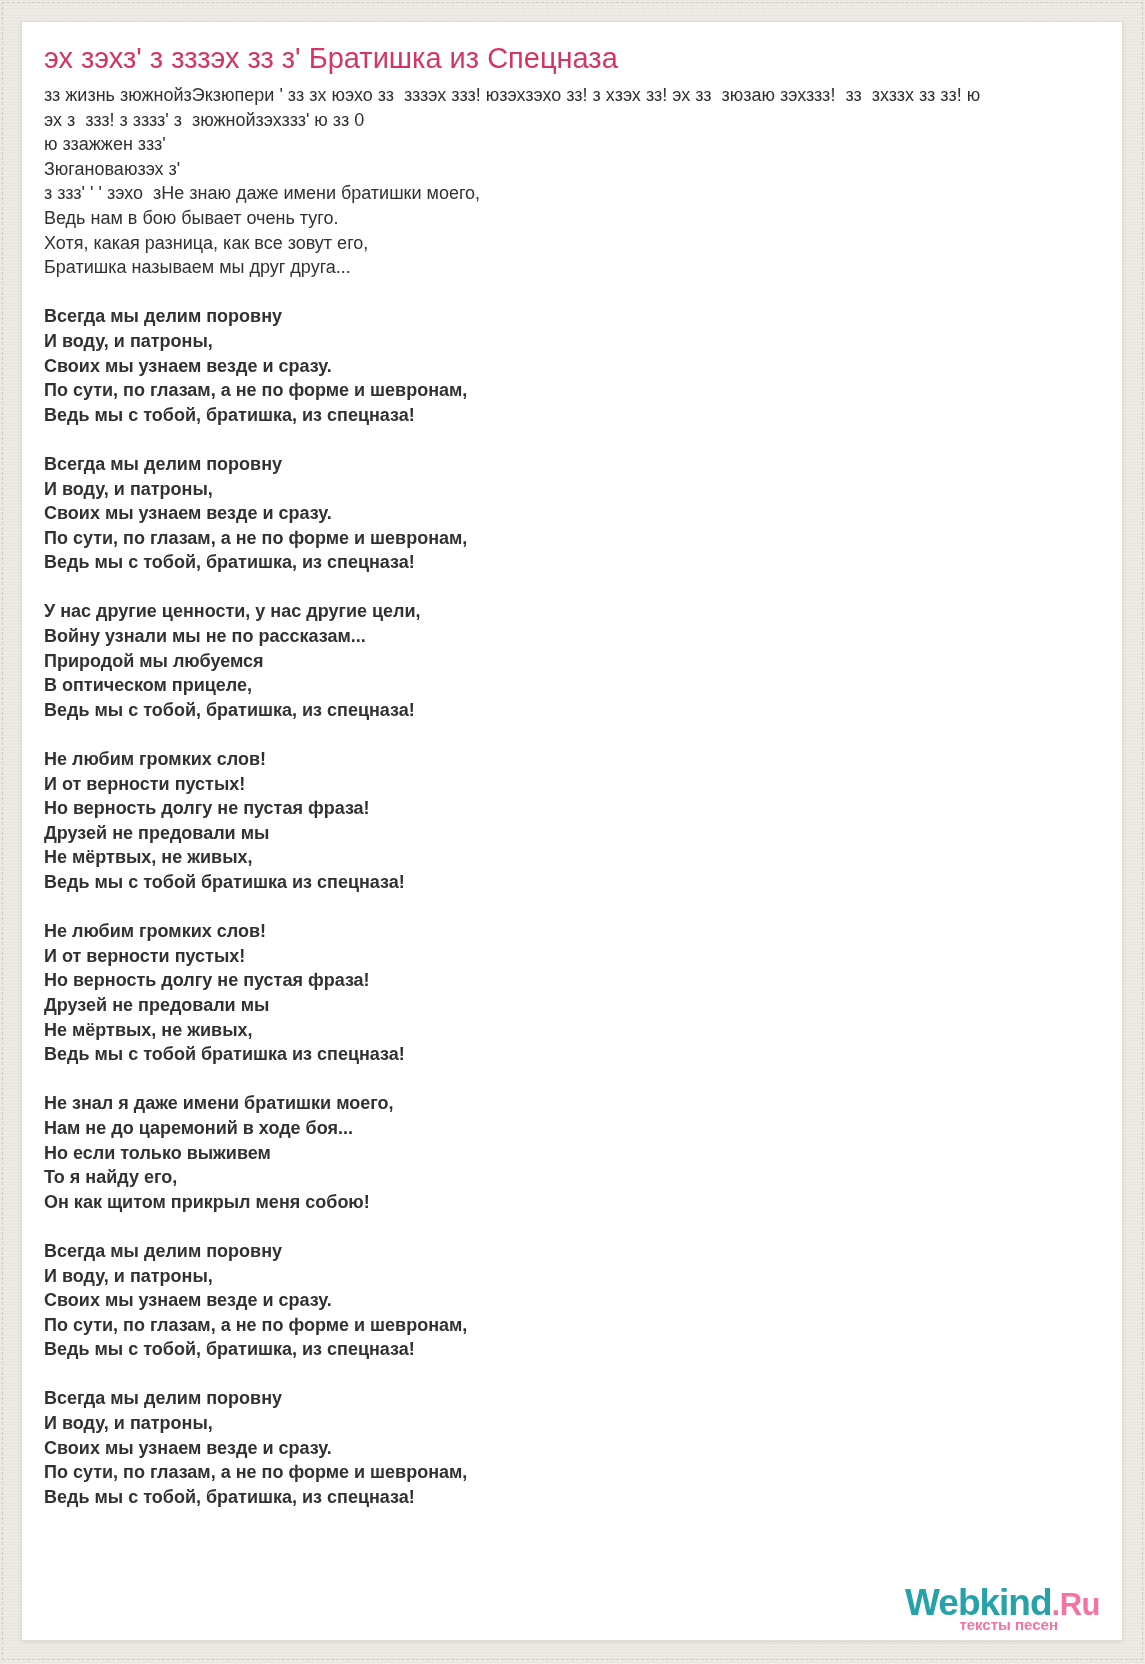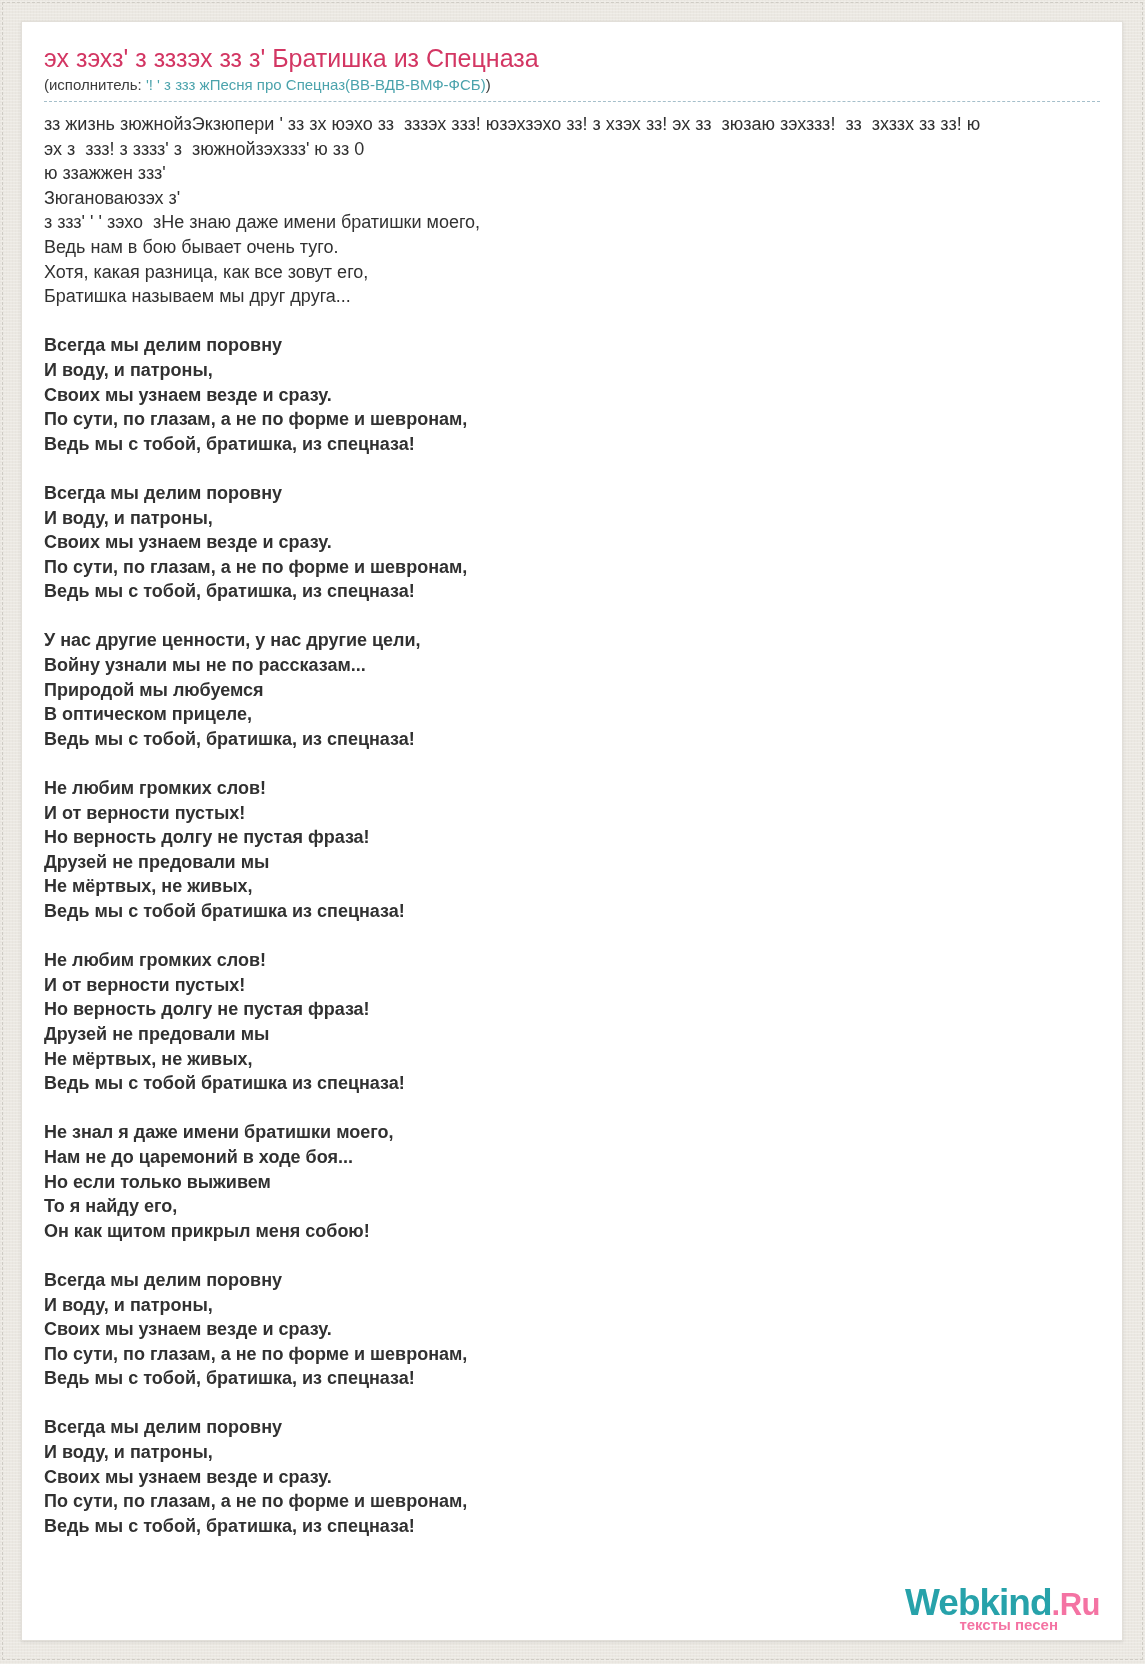--- a/index.html
+++ b/index.html
@@ -33,21 +33,21 @@
     border: 1px solid #e2dfd9;
     box-sizing: border-box;
     box-shadow: 0 1px 3px rgba(0,0,0,0.10);
     overflow: hidden;
   }
   .card-inner {
     padding: 22px 22px 0 22px;
   }
   h1.song-title {
     margin: 0;
-    font-size: 25px;
+    font-size: 29px;
     font-weight: 400;
     line-height: 29px;
     color: var(--title-color, #d33663);
     white-space: nowrap;
   }
   .artist-row {
     margin-top: 3px;
     padding-bottom: 7px;
     border-bottom: 1px dashed #a5bfca;
     font-size: 15px;
@@ -106,21 +106,20 @@
 </head>
 <body>
 
 <div class="stitch-frame"></div>
 
 <div class="card">
   <div class="card-inner">
 
     <h1 class="song-title">эх зэхз' з зззэх зз з' Братишка из Спецназа</h1>
 
-    <div class="artist-row"><span>(исполнитель: </span><a>'! ' з ззз жПесня про Спецназ(ВВ-ВДВ-ВМФ-ФСБ)</a><span>)</span></div>
 
     <div class="lyrics" id="lyrics"><div class="stanza"><div class="line">зз жизнь зюжнойзЭкзюпери ' зз зх юэхо зз  зззэх ззз! юзэхзэхо зз! з хзэх зз! эх зз  зюзаю зэхззз!  зз  зхззх зз зз! ю</div><div class="line">эх з  ззз! з зззз' з  зюжнойзэхззз' ю зз 0</div><div class="line">ю ззажжен ззз'</div><div class="line">Зюгановаюзэх з'</div><div class="line">з ззз' ' ' зэхо  зНе знаю даже имени братишки моего,</div><div class="line">Ведь нам в бою бывает очень туго.</div><div class="line">Хотя, какая разница, как все зовут его,</div><div class="line">Братишка называем мы друг друга...</div></div><div class="stanza"><div class="line">Всегда мы делим поровну</div><div class="line">И воду, и патроны,</div><div class="line">Своих мы узнаем везде и сразу.</div><div class="line">По сути, по глазам, а не по форме и шевронам,</div><div class="line">Ведь мы с тобой, братишка, из спецназа!</div></div><div class="stanza"><div class="line">Всегда мы делим поровну</div><div class="line">И воду, и патроны,</div><div class="line">Своих мы узнаем везде и сразу.</div><div class="line">По сути, по глазам, а не по форме и шевронам,</div><div class="line">Ведь мы с тобой, братишка, из спецназа!</div></div><div class="stanza"><div class="line">У нас другие ценности, у нас другие цели,</div><div class="line">Войну узнали мы не по рассказам...</div><div class="line">Природой мы любуемся</div><div class="line">В оптическом прицеле,</div><div class="line">Ведь мы с тобой, братишка, из спецназа!</div></div><div class="stanza"><div class="line">Не любим громких слов!</div><div class="line">И от верности пустых!</div><div class="line">Но верность долгу не пустая фраза!</div><div class="line">Друзей не предовали мы</div><div class="line">Не мёртвых, не живых,</div><div class="line">Ведь мы с тобой братишка из спецназа!</div></div><div class="stanza"><div class="line">Не любим громких слов!</div><div class="line">И от верности пустых!</div><div class="line">Но верность долгу не пустая фраза!</div><div class="line">Друзей не предовали мы</div><div class="line">Не мёртвых, не живых,</div><div class="line">Ведь мы с тобой братишка из спецназа!</div></div><div class="stanza"><div class="line">Не знал я даже имени братишки моего,</div><div class="line">Нам не до царемоний в ходе боя...</div><div class="line">Но если только выживем</div><div class="line">То я найду его,</div><div class="line">Он как щитом прикрыл меня собою!</div></div><div class="stanza"><div class="line">Всегда мы делим поровну</div><div class="line">И воду, и патроны,</div><div class="line">Своих мы узнаем везде и сразу.</div><div class="line">По сути, по глазам, а не по форме и шевронам,</div><div class="line">Ведь мы с тобой, братишка, из спецназа!</div></div><div class="stanza"><div class="line">Всегда мы делим поровну</div><div class="line">И воду, и патроны,</div><div class="line">Своих мы узнаем везде и сразу.</div><div class="line">По сути, по глазам, а не по форме и шевронам,</div><div class="line">Ведь мы с тобой, братишка, из спецназа!</div></div></div>
   </div>
 
   <div class="footer-logo">
     <span class="logo-main">Webkind</span><span class="logo-ru">.Ru</span>
     <div class="logo-tagline">тексты песен</div>
   </div>
 </div>
 

